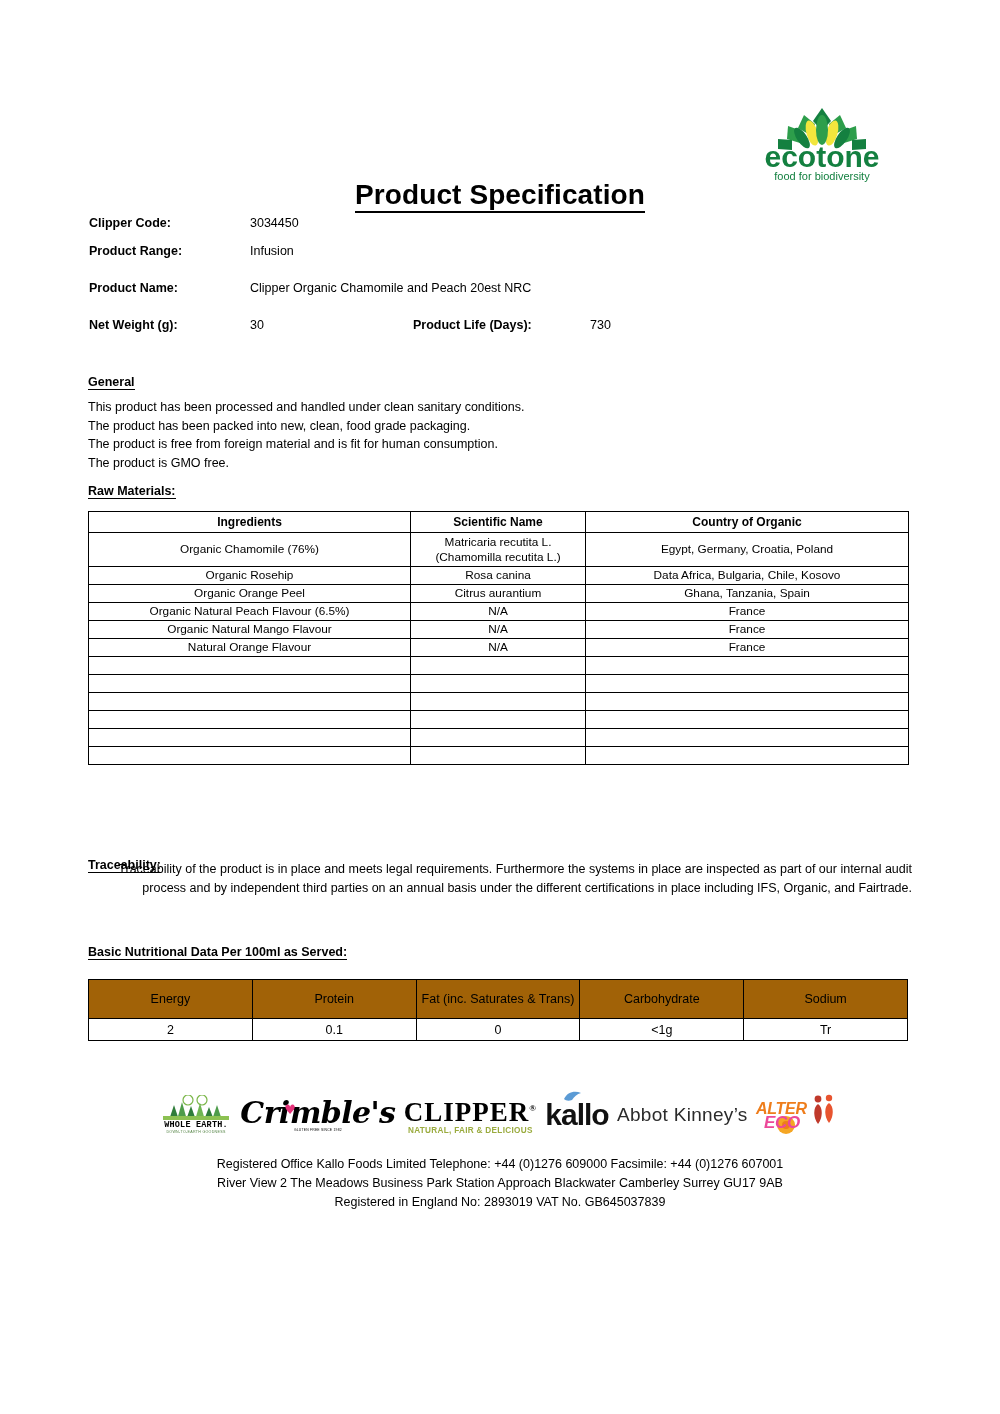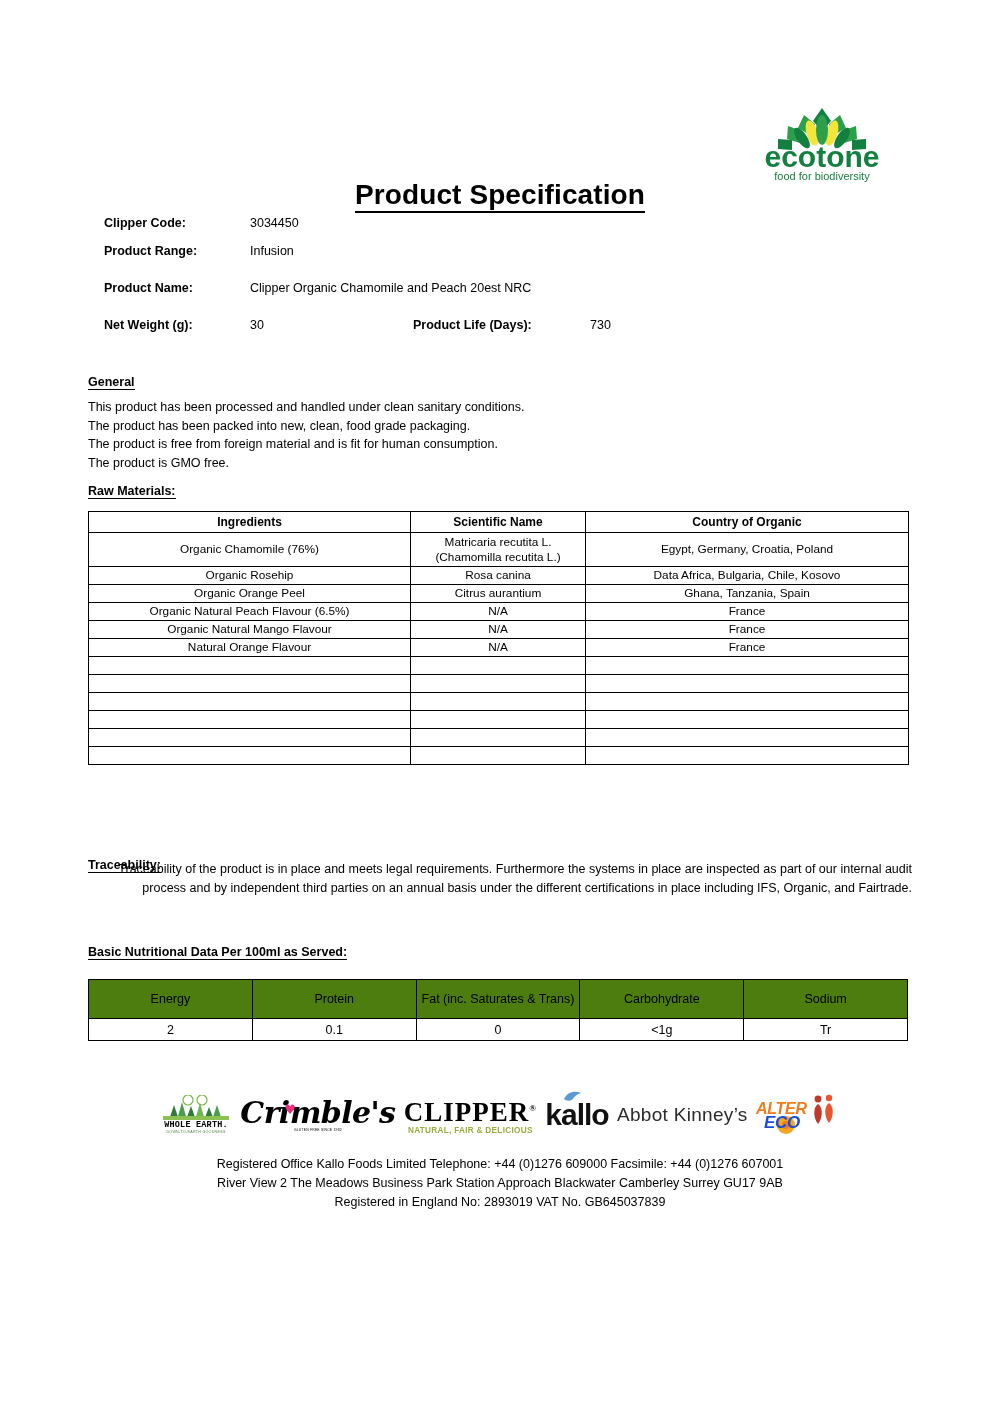--- a/index.html
+++ b/index.html
@@ -55,21 +55,21 @@
     width: 824px;
   }
   .frow {
     position: relative;
     height: 28px;
     font-size: 12.5px;
   }
   .frow.tall { height: 37px; }
   .flabel {
     position: absolute;
-    left: 16px;
+    left: 1px;
     top: 0;
     font-weight: bold;
     white-space: nowrap;
   }
   .fvalue {
     position: absolute;
     left: 162px;
     top: 0;
     white-space: nowrap;
   }
@@ -159,21 +159,21 @@
     font-size: 12.5px;
   }
   .nut-table th, .nut-table td {
     border: 1.7px solid #000;
     text-align: center;
     vertical-align: middle;
     padding: 0 4px;
     width: 20%;
   }
   .nut-table th {
-    background: #4d7c0f;
+    background: #a16207;
     font-weight: normal;
     height: 38px;
     line-height: 17px;
   }
   .nut-table td {
     height: 21px;
     background: #ffffff;
   }
 
   
@@ -283,21 +283,21 @@
     color: #ee7d1b;
     letter-spacing: -0.3px;
   }
   .ae-eco {
     position: absolute;
     left: 8px; top: 19px;
     font-family: "Liberation Sans", sans-serif;
     font-weight: bold;
     font-style: italic;
     font-size: 17px;
-    color: #1d4ed8;
+    color: #ec4899;
     letter-spacing: -0.3px;
   }
 
   
   .footer {
     position: absolute;
     left: 0;
     top: 1155px;
     width: 1000px;
     text-align: center;

